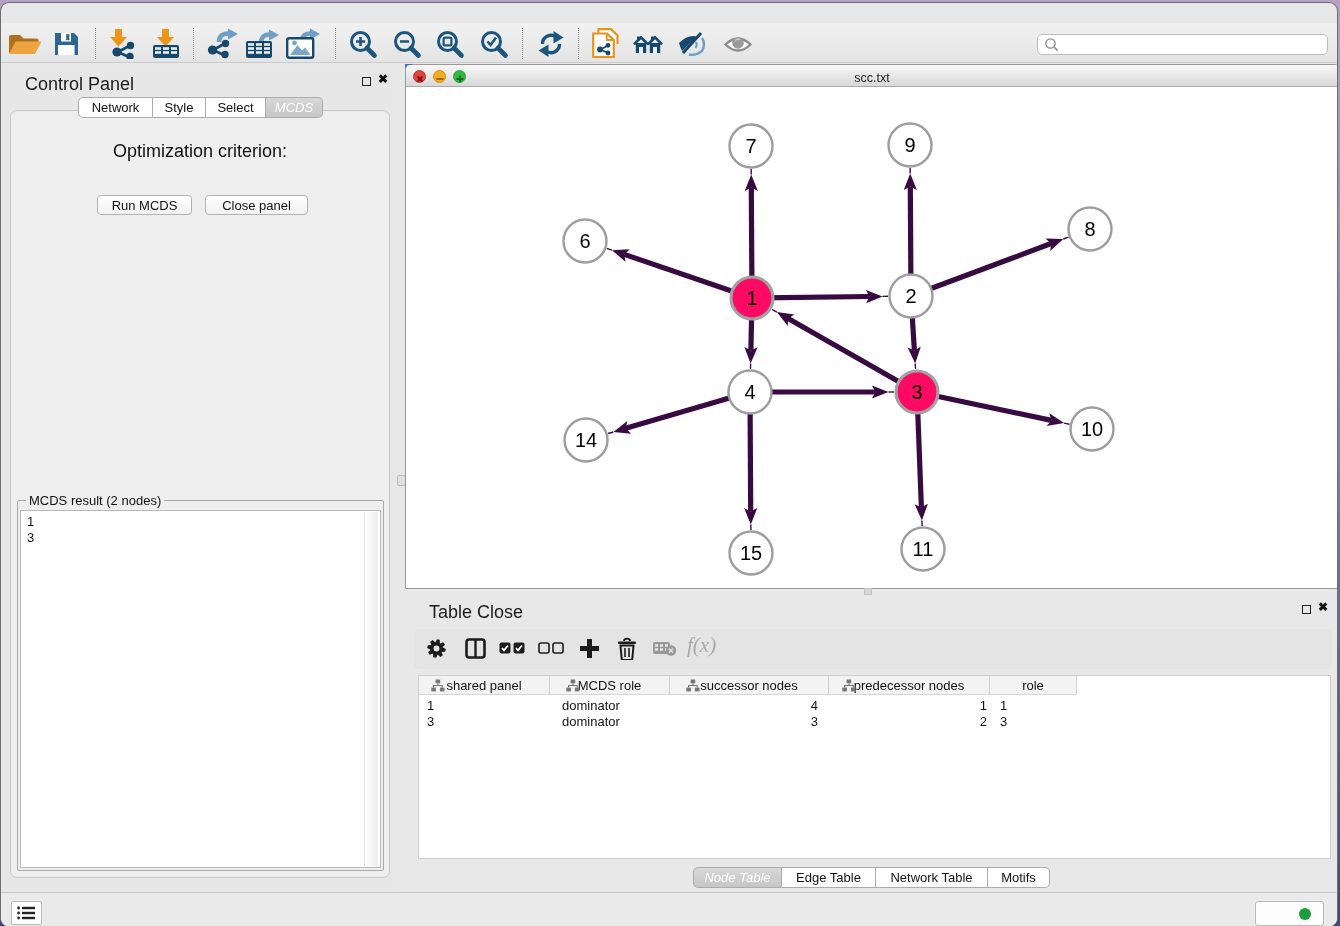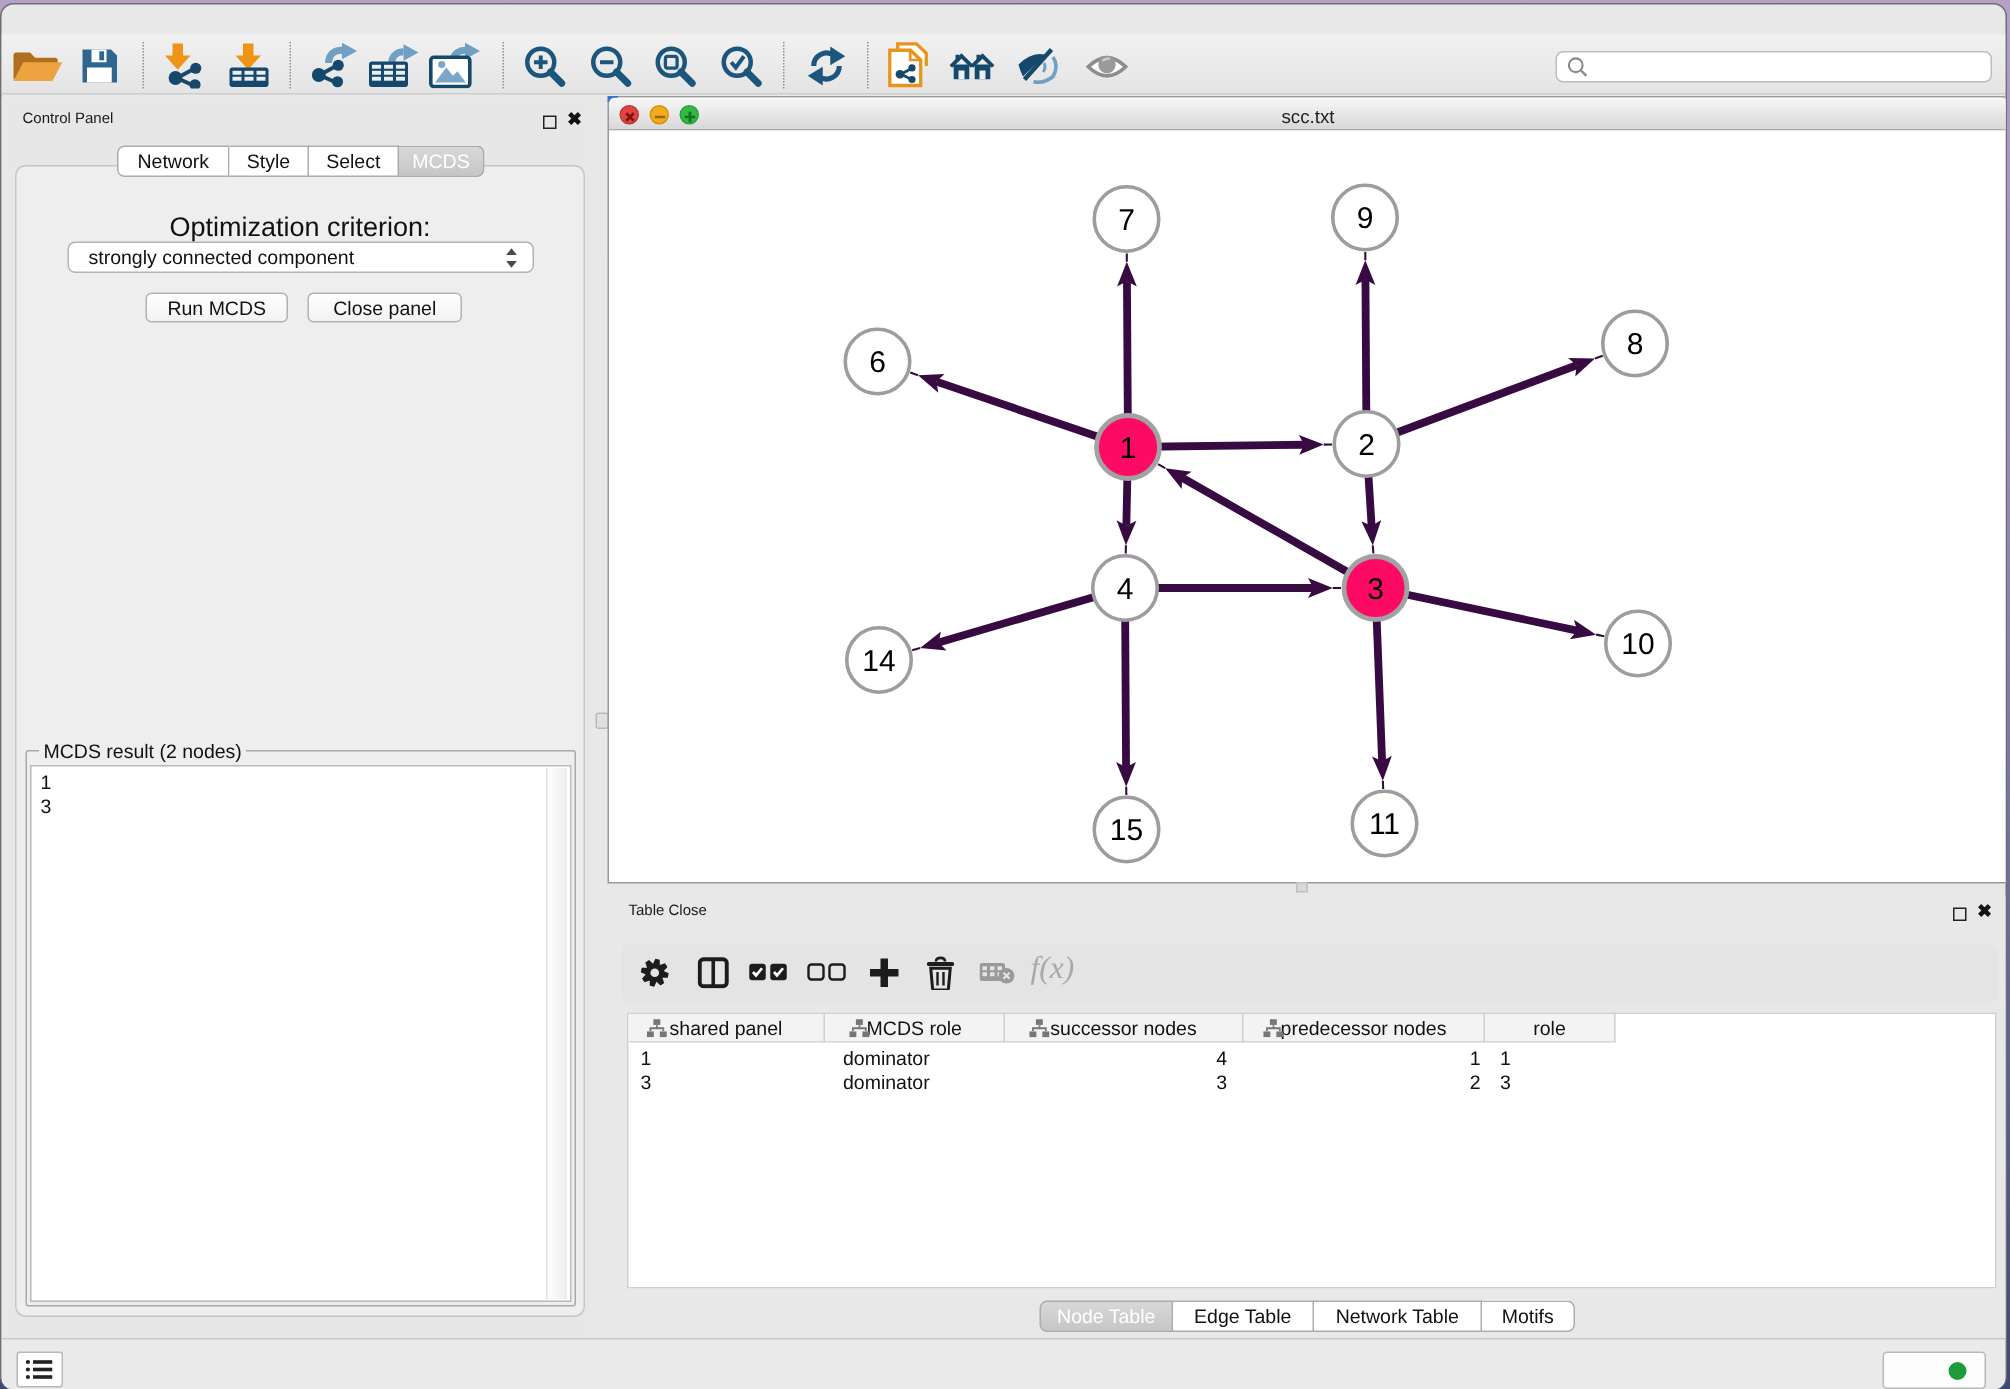--- a/index.html
+++ b/index.html
@@ -16,42 +16,42 @@
 #toolbar { position:absolute; left:0; top:20px; width:100%; height:40px;
   background:linear-gradient(#f1f1f1,#e4e4e4); border-bottom:1px solid #cccccc; }
 .tsep { position:absolute; top:5px; height:31px; width:0; border-left:1px dotted #909090; }
 #search { position:absolute; left:1036px; top:11px; width:291px; height:21px; background:#fff;
   border:1px solid #bdbdbd; border-radius:5px; }
 #cpanel { position:absolute; left:0; top:62px; width:392px; height:829px; background:#e7e7e7; }
 #cpane { position:absolute; left:9px; top:45px; width:380px; height:768px;
   background:#eeeeee; border:1px solid #c6c6c6; border-radius:7px; }
 .seg { position:absolute; height:21px; background:#fff; border:1px solid #acacac; z-index:5;
   font-size:13px; color:#111; text-align:center; line-height:20px; }
-.seg.sel { background:linear-gradient(#d8d8d8,#c6c6c6); color:#fff; }
+.seg.sel { background:linear-gradient(#d8d8d8,#c6c6c6); color:#fff;font-style:italic; }
 .btn { position:absolute; height:20px; background:linear-gradient(#ffffff,#f2f2f2); border:1px solid #b3b3b3;
   border-radius:4px; font-size:13px; color:#111; text-align:center; line-height:19px; }
 #netwin { position:absolute; left:404px; top:61px; width:934px; height:525px;
   border:1px solid #999; border-radius:4px 4px 0 0; background:#fff; }
 #nettitle { position:absolute; left:0; top:0; width:100%; height:22px;
   background:linear-gradient(#f8f8f8,#d8d8d8); border-bottom:1px solid #aaa;
   border-radius:4px 4px 0 0; }
 .wl { position:absolute; top:5px; width:13px; height:13px; border-radius:50%; }
 #tpanel { position:absolute; left:404px; top:594px; width:934px; height:295px; background:#e8e8e8; }
 #ttools { position:absolute; left:9px; top:32px; width:918px; height:40px;
   background:#e4e4e4; border-radius:6px; }
 #ttable { position:absolute; left:13px; top:78px; width:913px; height:184px; background:#fff;
   border:1px solid #cfcfcf; }
 #thead { position:absolute; left:0; top:0; width:672px; height:19px; background:#f3f3f3;
   border-bottom:1px solid #d6d6d6; }
 .hcell { position:absolute; top:0; height:19px; border-right:1px solid #d0d0d0;
   font-size:13px; color:#111; text-align:center; line-height:19px; }
 .tcell { position:absolute; font-size:13px; color:#111; height:16px; line-height:16px; }
 #statusbar { position:absolute; left:0; top:889px; width:100%; height:35px;
   background:#eaeaea; border-top:1px solid #c9c9c9; }
-.panhead { font-size:10px; color:#1a1a1a; position:absolute; }
+.panhead { font-size:18px; color:#1a1a1a; position:absolute;margin-left:10px; }
 .closex { position:absolute; font-size:12px; font-weight:bold; color:#111; }
 .floatsq { position:absolute; width:9px; height:9px; border:1.5px solid #222; }
 </style></head><body>
 <div id="win">
   <div id="toolbar">
 <svg style="position:absolute;left:6px;top:8px" width="36" height="26" viewBox="0 0 36 26">
         <path d="M2,22 V6 q0-2 2-2 h9 l3.5 3.5 h13 q2 0 2 2 V13" fill="#b06f1e"></path>
         <path d="M2,23 L8.5,10.5 H34.5 L28,23 Z" fill="#eda33f"></path>
       </svg>
       <svg style="position:absolute;left:52px;top:8px" width="27" height="26" viewBox="0 0 27 26">
@@ -181,26 +181,20 @@
   <div id="cpanel">
     <div class="panhead" style="left:14px;top:9px">Control Panel</div>
     <div class="floatsq" style="left:361px;top:12px"></div>
     <div class="closex" style="left:377px;top:7px">✖</div>
     <div class="seg" style="left:77px;top:32px;width:75px;border-radius:5px 0 0 5px">Network</div>
     <div class="seg" style="left:152px;top:32px;width:53px;border-left:none">Style</div>
     <div class="seg" style="left:205px;top:32px;width:60px;border-left:none">Select</div>
     <div class="seg sel" style="left:265px;top:32px;width:57px;border-left:none;border-radius:0 5px 5px 0">MCDS</div>
     <div id="cpane">
       <div style="position:absolute;left:0;top:30px;width:100%;text-align:center;font-size:18px;color:#111">Optimization criterion:</div>
-      <div style="position:absolute;left:34px;top:50px;width:311px;height:21px;background:#fff;border:1px solid #b3b3b3;border-radius:5px;font-size:13px;color:#111;line-height:20px;padding-left:13px">strongly connected component
-        <svg width="10" height="14" style="position:absolute;right:9px;top:3px" viewBox="0 0 10 14">
-            <polygon points="5,0.5 8.6,5 1.4,5" fill="#4a4a4a"></polygon>
-            <polygon points="5,13.5 8.6,9 1.4,9" fill="#4a4a4a"></polygon>
-          </svg>
-      </div>
       <div class="btn" style="left:86px;top:84px;width:95px">Run MCDS</div>
       <div class="btn" style="left:194px;top:84px;width:103px">Close panel</div>
       <div style="position:absolute;left:6px;top:389px;width:367px;height:371px;border:1px solid #a9a9a9;border-radius:2px">
         <div style="position:absolute;left:8px;top:-8px;background:#eeeeee;padding:0 3px;font-size:13px;color:#111;line-height:15px">MCDS result (2 nodes)</div>
         <div style="position:absolute;left:2px;top:9px;right:2px;bottom:2px;background:#fff;border:1px solid #b9b9b9;font-size:13px;color:#111;padding:3px 0 0 6px;line-height:16px">1<br>3
           <div style="position:absolute;right:2px;top:1px;bottom:1px;width:14px;background:linear-gradient(90deg,#ffffff,#ececec);border-left:1px solid #e0e0e0"></div>
         </div>
       </div>
     </div>
   </div>

